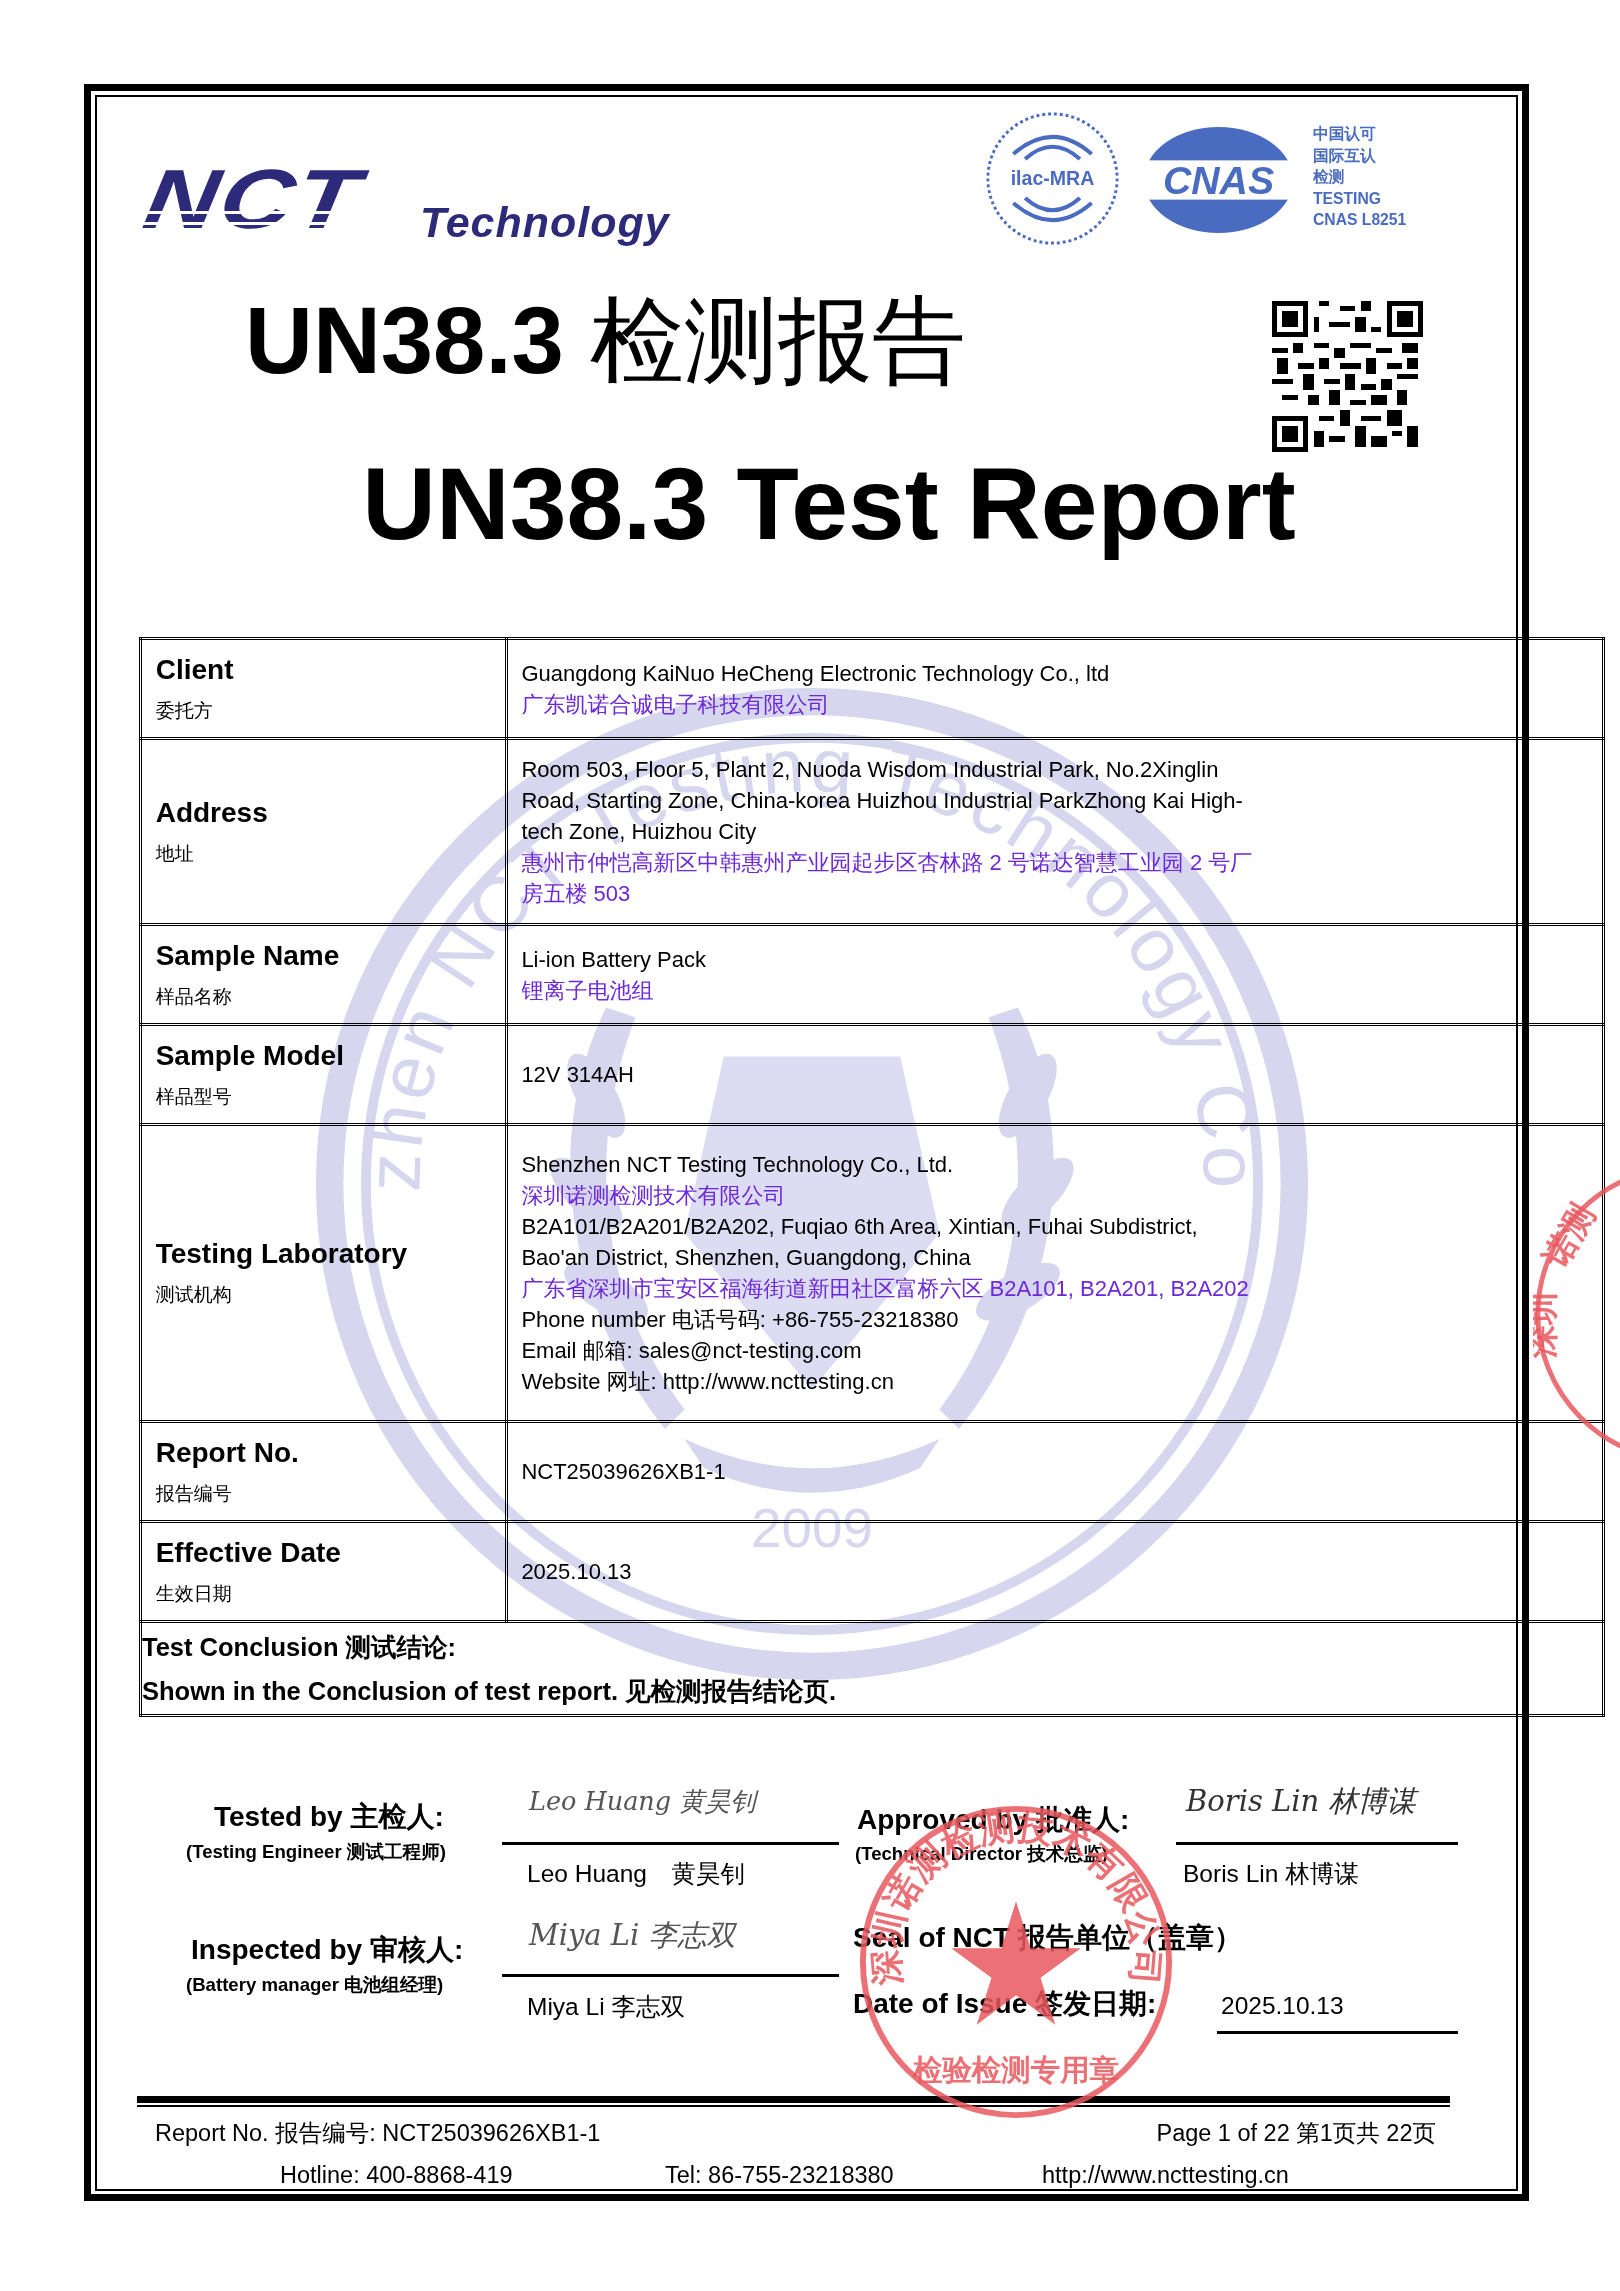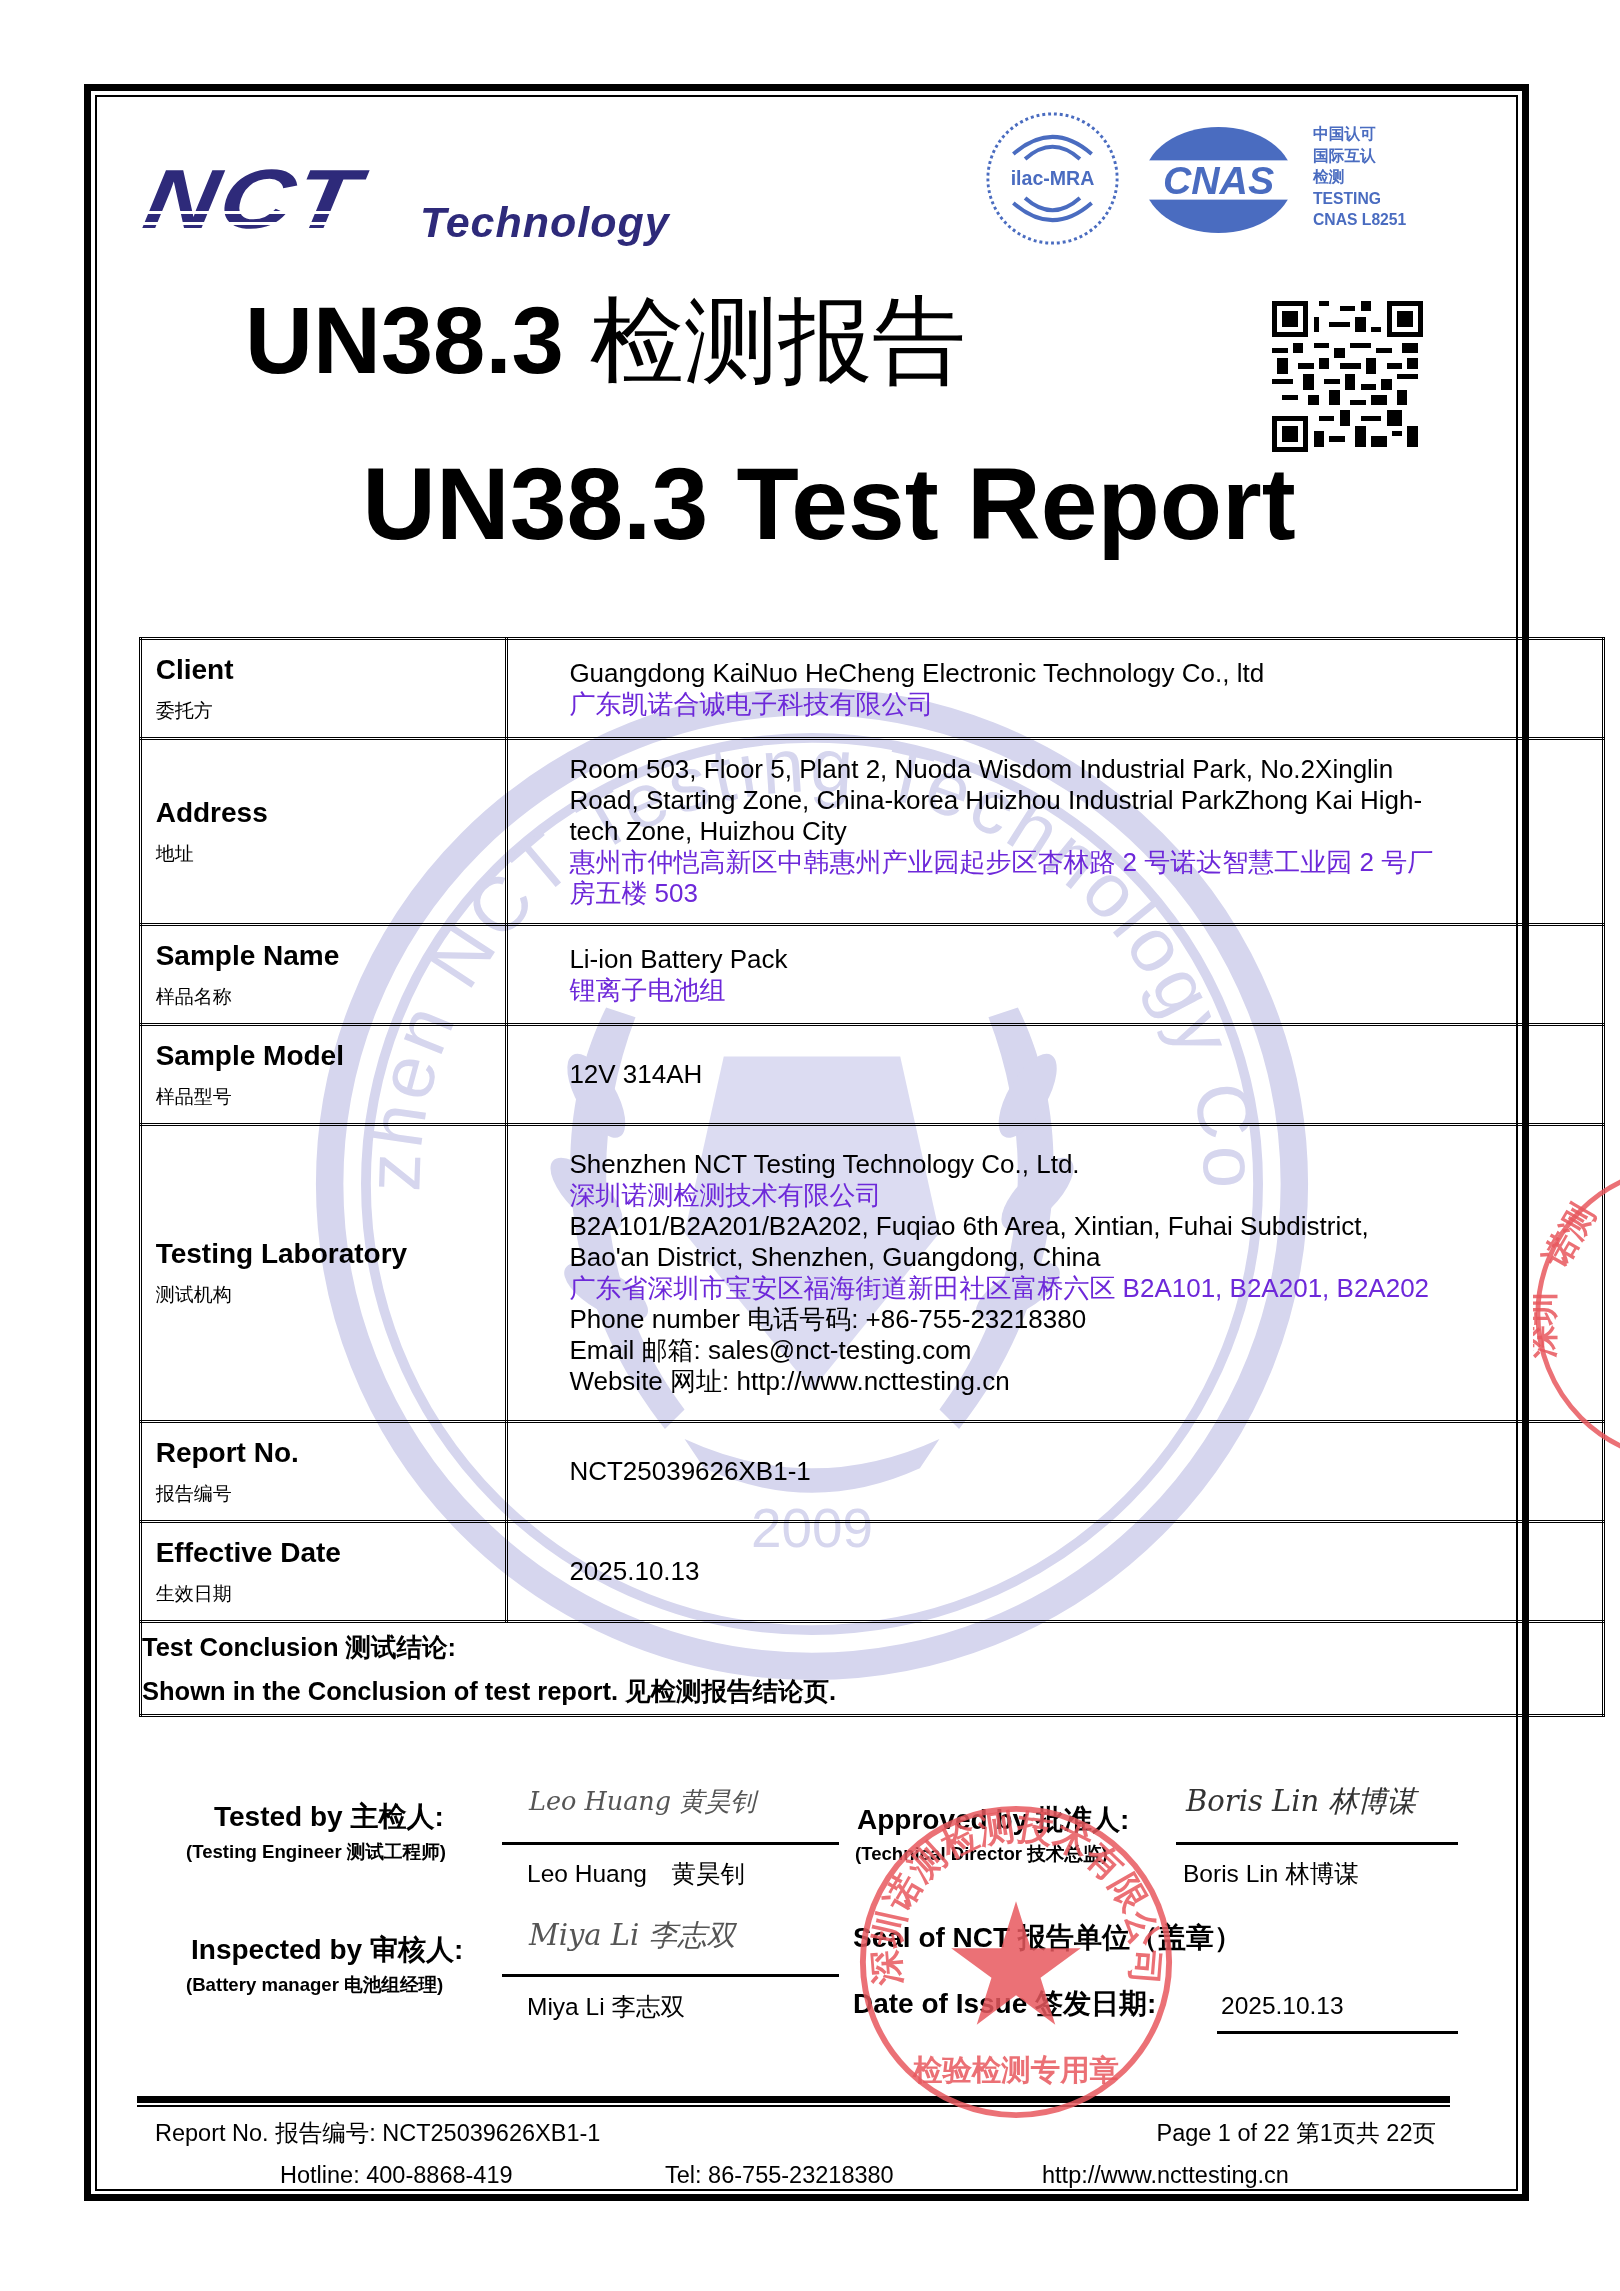--- a/index.html
+++ b/index.html
@@ -24,21 +24,21 @@
   .qr { left:1272px; top:301px; width:151px; height:151px; }
   
   .watermark { left:312px; top:684px; width:1000px; height:1000px; pointer-events:none; }
   
   table.info { position:absolute; left:139px; top:637px; width:1466px; border-collapse:collapse; }
   table.info td { border:2.9px double #000; border-width:3.9px; vertical-align:middle; padding:0; }
   table.info td.lbl { width:349px; padding-left:13.7px; }
   table.info td.val { padding-left:13.7px; padding-right:9.8px; }
   .lbl-en { font-size:28px; font-weight:bold; line-height:43px; display:block; }
   .lbl-cn { font-size:19px; line-height:39px; display:block; }
-  .val-line { font-size:26px; line-height:31px; display:block;margin-left:48px; }
+  .val-line { font-size:22px; line-height:31px; display:block; }
   .val-line.cn { color:#6d28d9; }
   .concl { padding:9.8px 13.7px; }
   .concl span { display:block; font-size:25.5px; font-weight:bold; line-height:44px; }
   
   .sig-label { font-size:28px; font-weight:bold; line-height:1; white-space:nowrap; }
   .sig-sub { font-size:18.6px; font-weight:bold; white-space:nowrap; }
   .sig-line { height:2.9px; background:#000; }
   .sig-name { font-size:24.5px; white-space:nowrap; }
   .sig-hand { font-family:"DejaVu Serif", serif; font-style:italic; color:#555; white-space:nowrap; }
   

